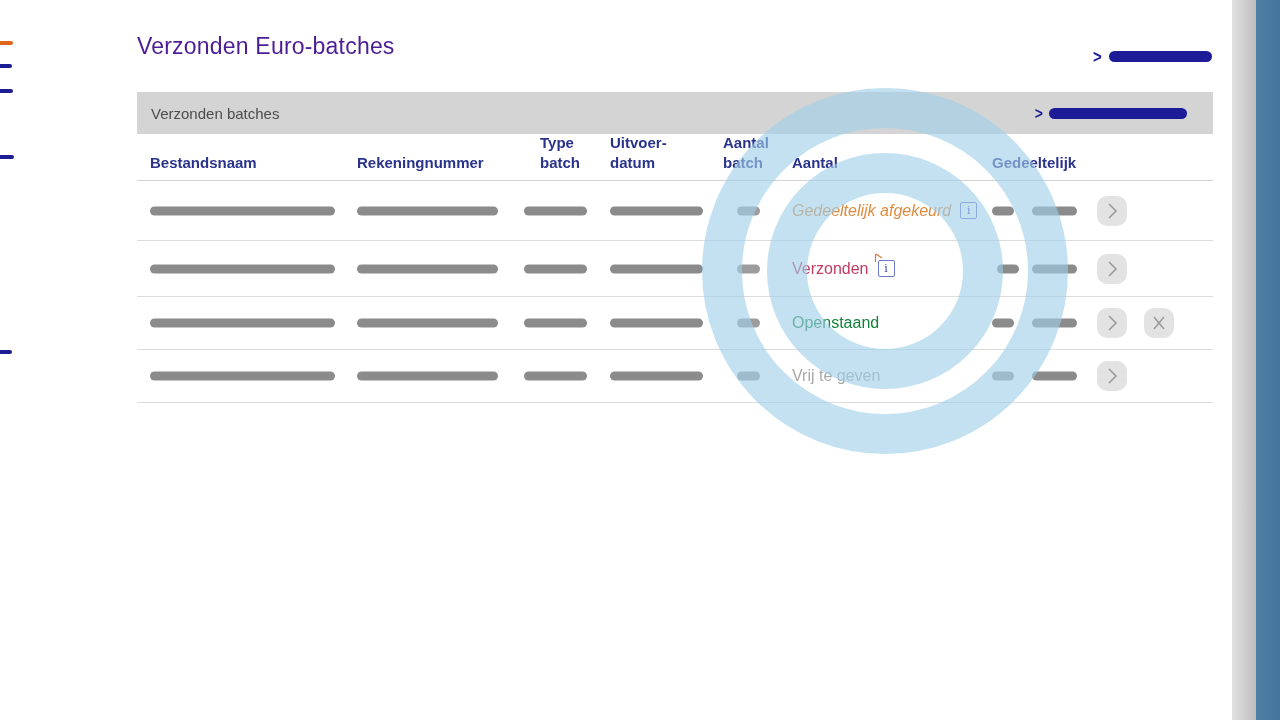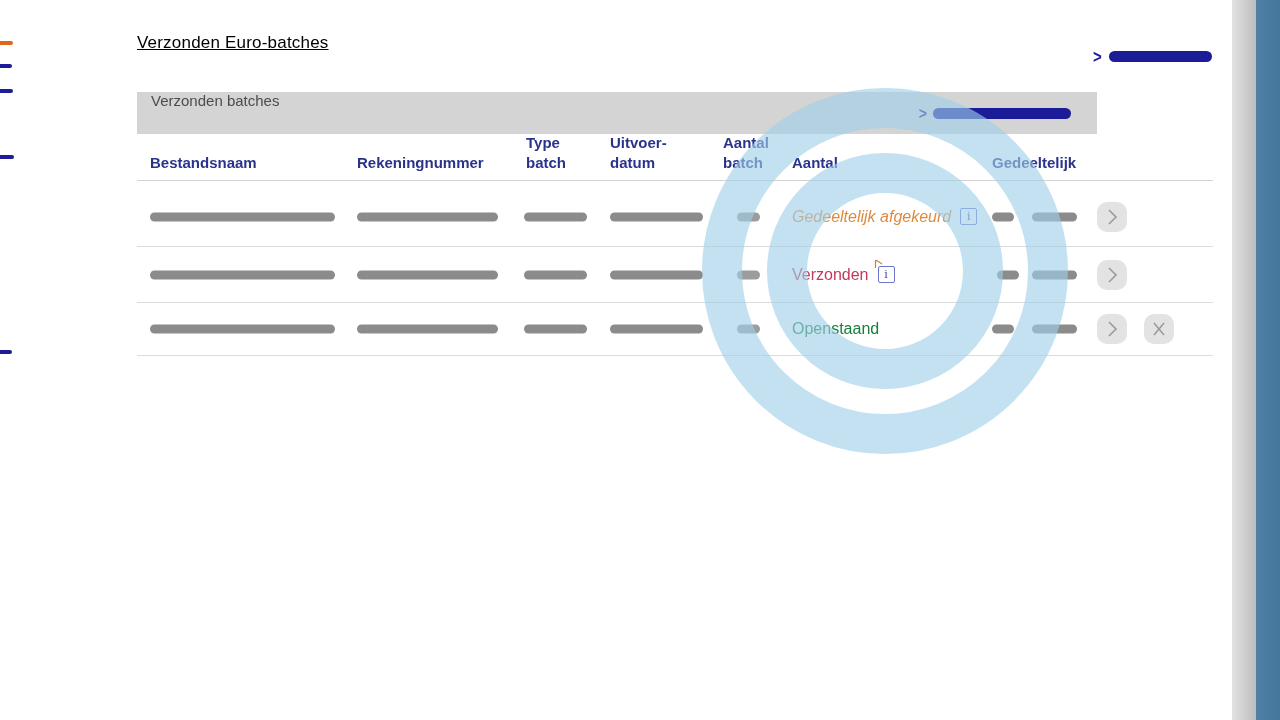--- a/index.html
+++ b/index.html
@@ -11,41 +11,41 @@
   
   .edge-gray { position:absolute; top:0; left:1232px; width:24px; height:720px;
                background:linear-gradient(to right,#e2e2e2,#bdbdbd); }
   .edge-blue { position:absolute; top:0; left:1256px; width:24px; height:720px;
                background:linear-gradient(to right,#4f81a6,#44759b); }
 
   
   .rail-bar { position:absolute; left:0; height:4px; border-radius:0 2px 2px 0; }
 
   
-  .page-title { position:absolute; left:137px; top:33px; font-size:17px; font-weight:400;
-                color:#000000; letter-spacing:0.2px;text-decoration:underline; }
+  .page-title { position:absolute; left:137px; top:33px; font-size:23px; font-weight:400;
+                color:#4c1d95; letter-spacing:0.2px; }
 
   
   .nav-link { position:absolute; display:flex; align-items:center; gap:7px; cursor:pointer; }
   .nav-link .chev { color:#1c1c99; font-size:15px; font-weight:700; line-height:1; transform:scaleY(1.25); }
   .nav-link .linkbar { display:inline-block; height:11px; border-radius:6px; background:#1c1c99; }
 
   
-  .section-bar { position:absolute; left:137px; top:92px; width:960px; height:42px;
-                 background:#d4d4d4; display:flex; padding:0 14px; }
+  .section-bar { position:absolute; left:137px; top:92px; width:1076px; height:42px;
+                 background:#d4d4d4; display:flex; align-items:center; padding:0 14px; }
   .section-title { font-size:15px; color:#4c4c4c; }
   .section-link { margin-left:auto; margin-right:12px; display:flex; align-items:center; gap:6px; cursor:pointer; }
   .section-link .chev { color:#1c1c99; font-size:14px; font-weight:700; transform:scaleY(1.2); }
   .section-link .linkbar { display:inline-block; width:138px; height:11px; border-radius:6px; background:#1c1c99; }
 
   
   .thead { position:absolute; left:137px; top:134px; width:1076px; height:47px;
            border-bottom:1px solid #d2d2d2; }
   .th { position:absolute; bottom:7px; font-size:15px; font-weight:700; color:#2a338c; line-height:1.35; }
-  .tbody { position:absolute; left:137px; top:187px; width:1076px;text-align:center; }
+  .tbody { position:absolute; left:137px; top:181px; width:1076px;text-align:center; }
   .row { position:relative; width:1076px; border-bottom:1px solid #dcdcdc; }
   .ph { position:absolute; top:50%; transform:translateY(-50%); height:9px; border-radius:5px; background:#8b8b8b; }
   .ph.light { background:#9c9c9c; }
   .status-cell { position:absolute; left:655px; top:50%; transform:translateY(-50%);
                  display:flex; align-items:center; gap:9px; font-size:16px; white-space:nowrap; }
   .info-box { position:relative; width:17px; height:17px; border:1px solid #6b76cc; border-radius:2px;
               display:flex; align-items:center; justify-content:center;
               font-family:"DejaVu Serif", serif; font-size:11px; font-style:normal;
               color:#3a44b8; cursor:pointer; background:transparent; }
   .info-flag { position:absolute; left:-5px; top:-8px; width:10px; height:10px; }
@@ -79,21 +79,21 @@
     <span class="section-title">Verzonden batches</span>
     <span class="section-link">
       <span class="chev">&gt;</span>
       <span class="linkbar"></span>
     </span>
   </div>
 
   <div class="thead">
     <span class="th" style="left:13px;margin-top:13px;">Bestandsnaam</span>
     <span class="th" style="left:220px;">Rekeningnummer</span>
-    <span class="th" style="left:389px; width:58px;margin-top:13px;">Type batch</span>
+    <span class="th" style="left:403px; width:58px;margin-top:13px;">Type batch</span>
     <span class="th" style="left:473px; width:78px;">Uitvoer-datum</span>
     <span class="th" style="left:586px; width:60px;">Aantal batch</span>
     <span class="th" style="left:655px;">Aantal</span>
     <span class="th" style="left:855px;">Gedeeltelijk</span>
   </div>
 
   <div class="tbody">
 
     <div class="row" style="height:60px;">
       <span class="ph" style="left:13px;width:185px;"></span>
@@ -156,20 +156,37 @@
         </svg>
       </button>
       <button class="rbtn" style="left:1007px;">
         <svg width="16" height="16" viewBox="0 0 16 16">
           <line x1="3" y1="2" x2="13" y2="14" stroke="#9a9a9a" stroke-width="1.5"></line>
           <line x1="13" y1="2" x2="3" y2="14" stroke="#9a9a9a" stroke-width="1.5"></line>
         </svg>
       </button>
     </div>
 
+    <div class="row" style="height:53px;">
+      <span class="ph" style="left:13px;width:185px;"></span>
+      <span class="ph" style="left:220px;width:141px;"></span>
+      <span class="ph" style="left:387px;width:63px;"></span>
+      <span class="ph" style="left:473px;width:93px;"></span>
+      <span class="ph light" style="left:600px;width:23px;"></span>
+      <span class="status-cell">
+        <span style="color: rgb(168, 168, 168);">Vrij te geven</span>
+      </span>
+      <span class="ph light" style="left:855px;width:22px;"></span>
+      <span class="ph" style="left:895px;width:45px;"></span>
+      <button class="rbtn" style="left:960px;">
+        <svg width="16" height="18" viewBox="0 0 16 18">
+          <polyline points="5,2 12,9 5,16" fill="none" stroke="#9a9a9a" stroke-width="1.6"></polyline>
+        </svg>
+      </button>
+    </div>
 
   </div>
 
   <svg class="overlay-circles" viewBox="0 0 420 420">
     <circle cx="210" cy="210" r="98" fill="none" stroke="#9fcfe8" stroke-opacity="0.62" stroke-width="40"></circle>
     <circle cx="210" cy="210" r="163" fill="none" stroke="#9fcfe8" stroke-opacity="0.62" stroke-width="40"></circle>
   </svg>
 
   <div class="edge-gray"></div>
   <div class="edge-blue"></div>

